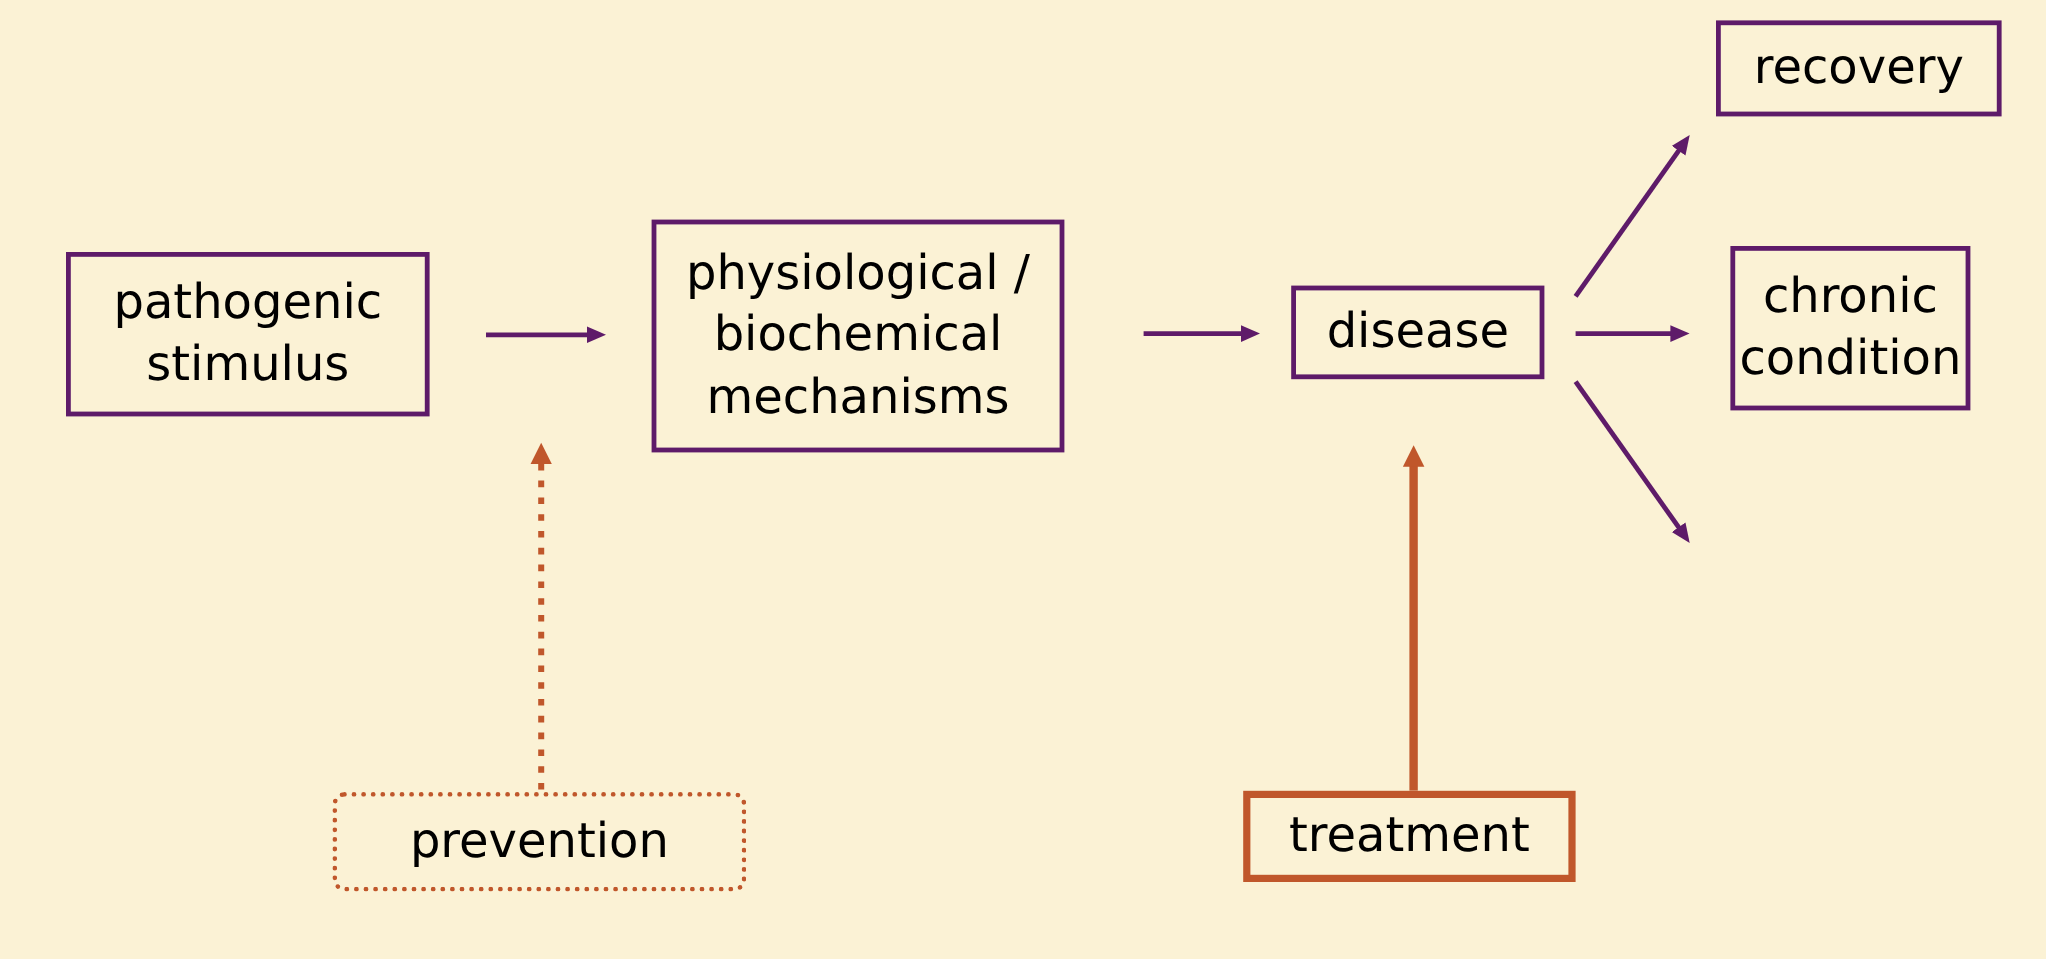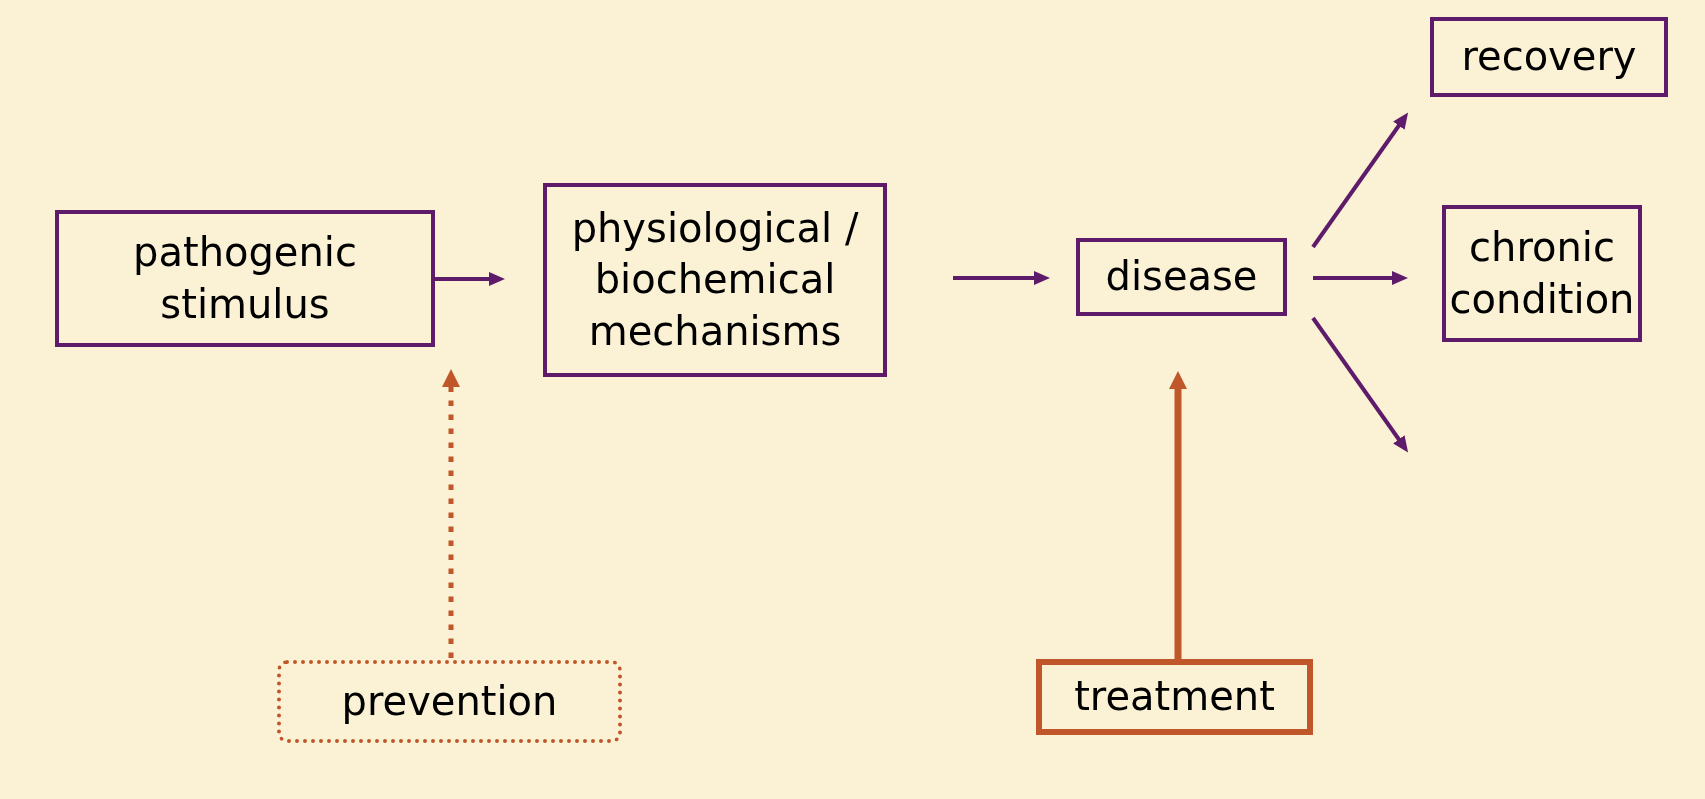--- a/index.html
+++ b/index.html
@@ -39,21 +39,21 @@
     border: 4px solid #5E1B69;
   }
   .node.orange-solid {
     border: 6px solid #C0572B;
   }
   .node.orange-dotted {
     border: 4px dotted #C0572B;
     border-radius: 10px;
   }
   
-  #node-pathogenic  { left: 55px;   top: 210px; width: 380px; height: 137px; }
+  #node-pathogenic  { left: 55px;   top: 210px; width: 303px; height: 137px; }
   #node-mechanisms  { left: 543px;  top: 183px; width: 344px; height: 194px; }
   #node-disease     { left: 1076px; top: 238px; width: 211px; height: 78px;  }
   #node-recovery    { left: 1430px; top: 17px;  width: 238px; height: 80px;  }
   #node-chronic     { left: 1442px; top: 205px; width: 200px; height: 137px; }
   #node-death       { left: 1430px; top: 457px; width: 168px; height: 75px;  }
   #node-prevention  { left: 277px;  top: 660px; width: 345px; height: 83px;  }
   #node-treatment   { left: 1036px; top: 659px; width: 277px; height: 76px;  }
 </style>
 </head>
 <body>

